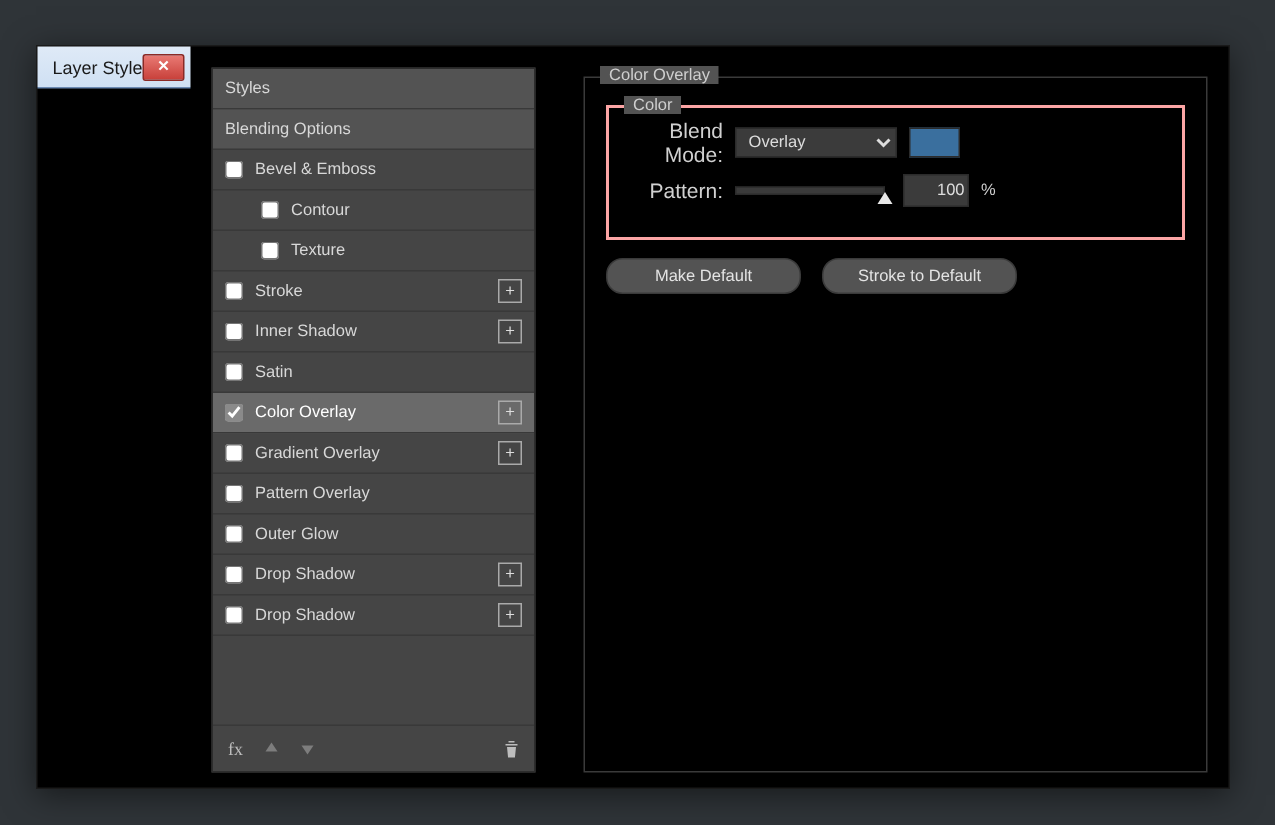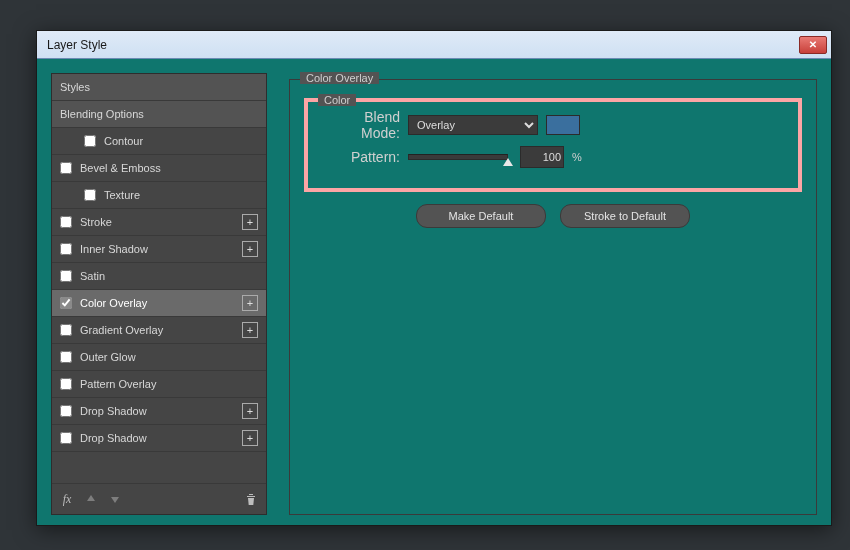--- a/index.html
+++ b/index.html
@@ -1,46 +1,46 @@
 <!DOCTYPE html>
 <html><head>
 <meta charset="utf-8">
 <style>
   html,body{margin:0;padding:0;width:850px;height:550px;background:#2f3438;font-family:"Segoe UI",Tahoma,Arial,sans-serif;font-size:12px;color:#d8d8d8;overflow:hidden}
-  .dialog{position:absolute;left:36px;top:30px;width:794px;height:494px;background:#0f766e;border:1px solid #1a1a1a;box-shadow:0 4px 20px rgba(0,0,0,.5);display:flex;flex-direction:column}
+  .dialog{position:absolute;left:24px;top:30px;width:794px;height:494px;background:#000000;border:1px solid #1a1a1a;box-shadow:0 4px 20px rgba(0,0,0,.5);display:flex;}
   .titlebar{height:27px;background:linear-gradient(#dfeaf7,#cfe0f3);border-bottom:1px solid #6b8ab3;display:flex;align-items:center;padding:0 4px 0 10px;color:#1a1a1a;font-size:12px}
   .titlebar .spacer{flex:1}
   .close-btn{width:26px;height:16px;background:linear-gradient(#e97a74,#c8403a);border:1px solid #8a2a26;border-radius:2px;display:flex;align-items:center;justify-content:center;color:#fff;font-weight:bold;font-size:10px;line-height:1}
-  .body{flex:1;display:flex;padding:14px 14px 10px 14px;gap:22px}
+  .body{flex:1;display:flex;padding:14px 14px 10px 14px;gap:32px}
   
   .styles-panel{width:214px;background:#454545;border:1px solid #2d2d2d;display:flex;flex-direction:column}
   .styles-list{flex:1}
   .style-row{height:26px;display:flex;align-items:center;padding:0 8px;border-bottom:1px solid #393939;gap:8px;font-size:11px;color:#d8d8d8}
   .style-row.header{background:#535353;font-size:11px}
   .style-row.sub{padding-left:32px}
   .style-row.sel{background:#6a6a6a;color:#fff}
   .style-row input[type=checkbox]{width:12px;height:12px;margin:0;accent-color:#8a8a8a}
   .style-row .plus{margin-left:auto;width:14px;height:14px;border:1px solid #aaa;display:flex;align-items:center;justify-content:center;font-size:11px;line-height:1;color:#ddd}
   .styles-footer{height:30px;border-top:1px solid #393939;display:flex;align-items:center;padding:0 8px;gap:10px;color:#9a9a9a}
   .styles-footer .spacer{flex:1}
   .ic{width:14px;height:14px;display:inline-flex;align-items:center;justify-content:center}
   
   .detail-panel{flex:1;display:flex;flex-direction:column}
   .group{border:1px solid #3a3a3a;position:relative;padding:14px 14px 8px 14px;margin-top:6px}
   .group-title{position:absolute;top:-8px;left:10px;background:#535353;padding:0 6px;font-size:11px;color:#cfcfcf}
-  .inner-group{border:4px solid #fca5a5;padding:10px 12px 12px 16px;margin-top:4px;position:relative}
+  .inner-group{border:2px solid #fca5a5;padding:10px 12px 12px 0;margin-top:4px;position:relative}
   .form-row{display:flex;align-items:center;height:26px;gap:8px;margin-bottom:6px}
   .form-row .lbl{width:76px;text-align:right;font-size:14px;color:#d0d0d0}
-  select{background:#3b3b3b;color:#ddd;border:1px solid #2b2b2b;height:20px;font-size:11px;width:130px;padding:0 4px}
+  select{background:#3b3b3b;color:#ddd;border:1px solid #2b2b2b;height:20px;font-size:11px;width:108px;padding:0 4px}
   .swatch{width:32px;height:18px;border:1px solid #2b2b2b}
   .slider-track{width:98px;height:4px;background:#3a3a3a;border:1px solid #2b2b2b;border-top-color:#222;position:relative;margin-right:4px}
   .slider-thumb{position:absolute;right:-6px;top:3px;width:0;height:0;border-left:5px solid transparent;border-right:5px solid transparent;border-bottom:8px solid #e8e8e8}
   .num-field{width:38px;height:18px;background:#3b3b3b;border:1px solid #2b2b2b;color:#ddd;text-align:right;font-size:11px}
   .unit{font-size:11px;color:#cfcfcf}
-  .btn-row{display:flex;gap:14px;justify-content:center;margin-top:12px}
+  .btn-row{display:flex;gap:14px;margin-top:12px}
   .ps-btn{min-width:100px;height:22px;background:#535353;border:1px solid #3a3a3a;border-radius:11px;color:#e4e4e4;font-size:11px;display:flex;align-items:center;justify-content:center;padding:0 14px}
   
   .right-col{width:148px;display:flex;flex-direction:column;gap:10px;align-items:stretch}
   .big-btn{height:24px;border-radius:12px;background:#535353;border:1px solid #3a3a3a;color:#e8e8e8;font-size:12px;display:flex;align-items:center;justify-content:center}
   .big-btn.primary{border:1px solid #2a4e86;box-shadow:inset 0 0 0 1px #4a75b6}
   .preview-row{display:flex;align-items:center;justify-content:center;gap:8px;margin-top:4px;font-size:11px;color:#e4e4e4}
   .preview-row input[type=checkbox]{width:12px;height:12px;margin:0;accent-color:#8a8a8a}
   .preview-box{margin-top:6px;width:124px;height:124px;background:#2f2f2f;border:1px solid #222;align-self:center;display:flex;align-items:center;justify-content:center}
   .preview-inner{width:62px;height:62px}
 </style>
@@ -59,27 +59,27 @@
 
     <div class="styles-panel">
       <div class="styles-list" id="styles-list">
         <div class="style-row header">
           <span>Styles</span>
         </div>
         <div class="style-row header">
           <span>Blending Options</span>
         </div>
 
-      <div class="style-row sub">
+      <div class="style-row">
+            <input type="checkbox" style="">
+            <span>Bevel &amp; Emboss</span>
+          </div>
+          <div class="style-row sub">
             <input type="checkbox" style="">
             <span>Contour</span>
-          </div>
-          <div class="style-row">
-            <input type="checkbox" style="">
-            <span>Bevel &amp; Emboss</span>
           </div>
           <div class="style-row sub">
             <input type="checkbox" style="">
             <span>Texture</span>
           </div>
           <div class="style-row">
             <input type="checkbox" style="">
             <span>Stroke</span>
             <span class="plus">+</span>
           </div>
@@ -97,39 +97,39 @@
             <span>Color Overlay</span>
             <span class="plus">+</span>
           </div>
           <div class="style-row">
             <input type="checkbox" style="">
             <span>Gradient Overlay</span>
             <span class="plus">+</span>
           </div>
           <div class="style-row">
             <input type="checkbox" style="">
-            <span>Outer Glow</span>
+            <span>Pattern Overlay</span>
           </div>
           <div class="style-row">
             <input type="checkbox" style="">
-            <span>Pattern Overlay</span>
+            <span>Outer Glow</span>
           </div>
           <div class="style-row">
             <input type="checkbox" style="">
             <span>Drop Shadow</span>
             <span class="plus">+</span>
           </div>
           <div class="style-row">
             <input type="checkbox" style="">
             <span>Drop Shadow</span>
             <span class="plus">+</span>
           </div>
         </div>
       <div class="styles-footer">
-        <span class="ic" style="font-style:italic;font-family:Georgia,serif;color:#bdbdbd">fx</span>
+        <span class="ic" style="font-family:Georgia,serif;color:#bdbdbd">fx</span>
         <span class="ic">
           <svg width="12" height="12" viewBox="0 0 12 12">
               <path d="M6 2 L10 8 H2 Z" fill="#7d7d7d"></path>
             </svg>
         </span>
         <span class="ic">
           <svg width="12" height="12" viewBox="0 0 12 12">
               <path d="M6 10 L2 4 H10 Z" fill="#7d7d7d"></path>
             </svg>
         </span>

